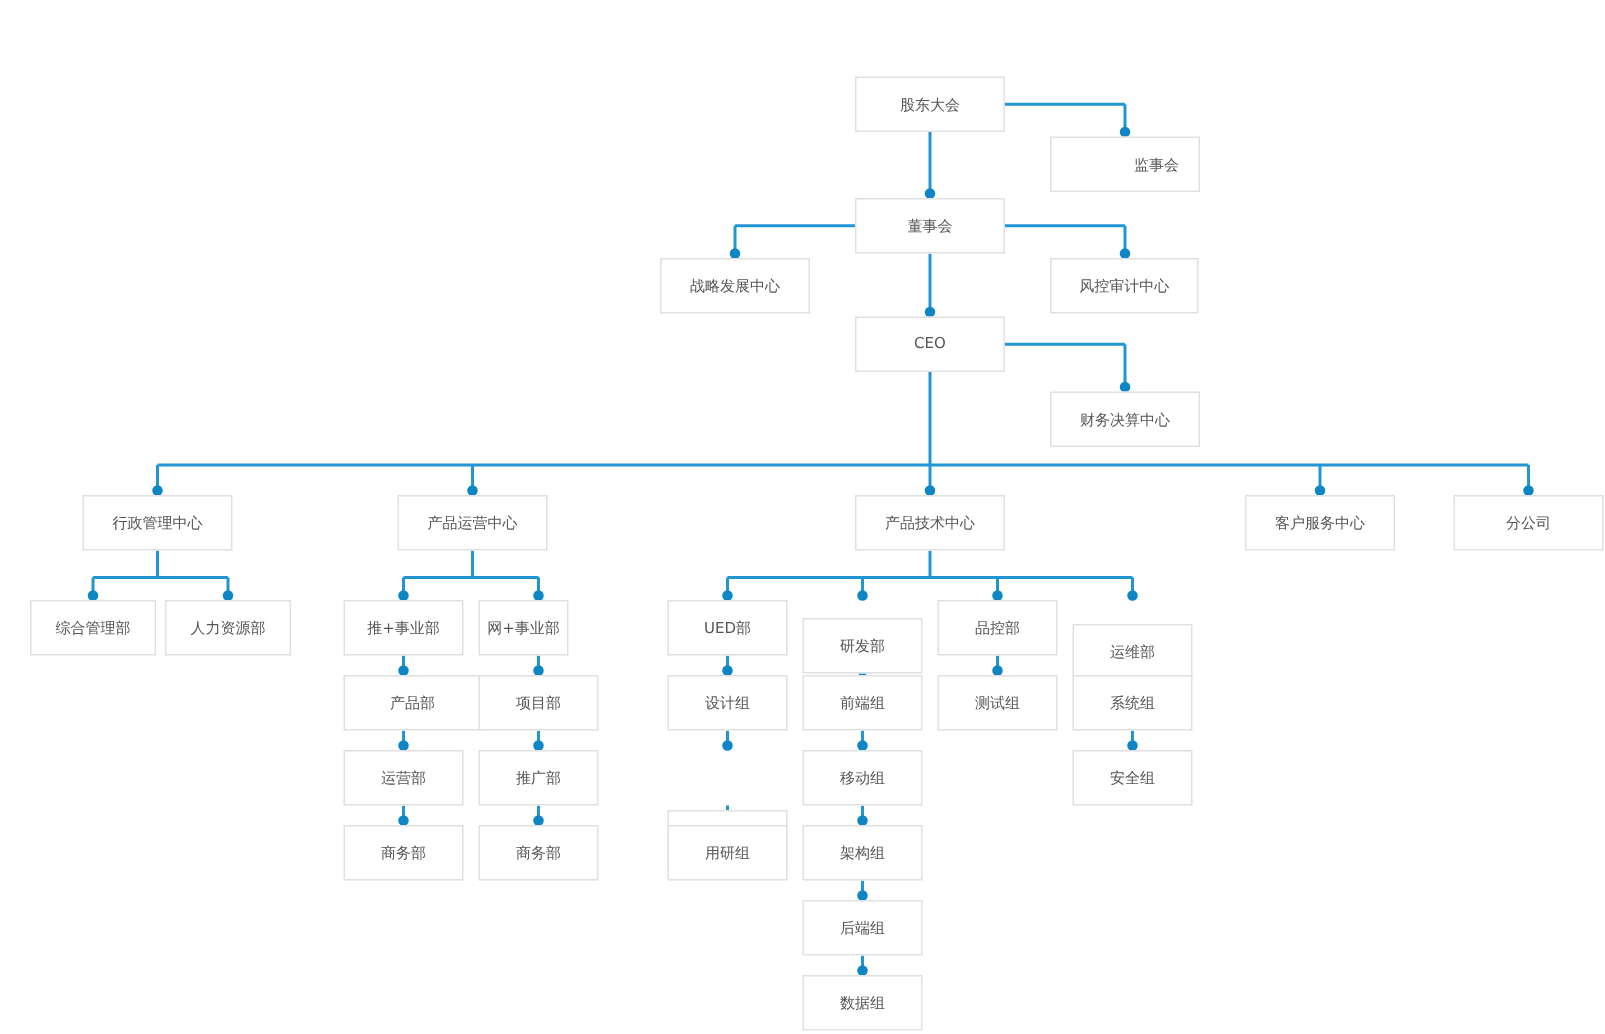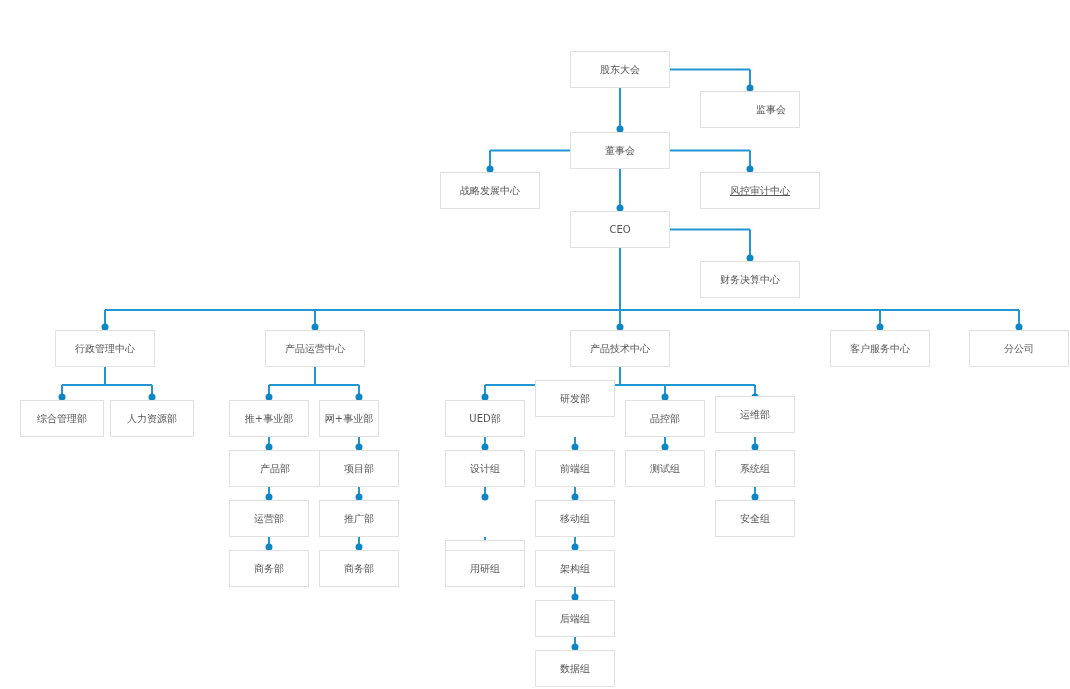--- a/index.html
+++ b/index.html
@@ -111,42 +111,42 @@
       <line x1="755" y1="437" x2="755" y2="450" stroke="#2196D3" stroke-width="2"></line>
       <circle cx="755" cy="447" r="3.5" fill="#0E86C6"></circle>
       <line x1="755" y1="487" x2="755" y2="500" stroke="#2196D3" stroke-width="2"></line>
       <circle cx="755" cy="497" r="3.5" fill="#0E86C6"></circle>
     </svg>
   <div id="nodes-layer">
       <div class="org-node" style="left: 570px; top: 51px; width: 100px; height: 37px;">股东大会</div>
       <div class="org-node" style="left: 700px; top: 91px; width: 100px; height: 37px; padding-left: 42px;">监事会</div>
       <div class="org-node" style="left: 570px; top: 132px; width: 100px; height: 37px;">董事会</div>
       <div class="org-node" style="left: 440px; top: 172px; width: 100px; height: 37px;">战略发展中心</div>
-      <div class="org-node" style="left: 700px; top: 172px; width: 120px; height: 37px; text-decoration: underline;">风控审计中心</div>
+      <div class="org-node" style="left: 700px; top: 172px; width: 99px; height: 37px;">风控审计中心</div>
       <div class="org-node" style="left: 570px; top: 211px; width: 100px; height: 37px;">CEO</div>
       <div class="org-node" style="left: 700px; top: 261px; width: 100px; height: 37px;">财务决算中心</div>
       <div class="org-node" style="left: 55px; top: 330px; width: 100px; height: 37px;">行政管理中心</div>
       <div class="org-node" style="left: 265px; top: 330px; width: 100px; height: 37px;">产品运营中心</div>
       <div class="org-node" style="left: 570px; top: 330px; width: 100px; height: 37px;">产品技术中心</div>
       <div class="org-node" style="left: 830px; top: 330px; width: 100px; height: 37px;">客户服务中心</div>
       <div class="org-node" style="left: 969px; top: 330px; width: 100px; height: 37px;">分公司</div>
       <div class="org-node" style="left: 20px; top: 400px; width: 84px; height: 37px;">综合管理部</div>
       <div class="org-node" style="left: 110px; top: 400px; width: 84px; height: 37px;">人力资源部</div>
       <div class="org-node" style="left: 229px; top: 400px; width: 80px; height: 37px;">推+事业部</div>
       <div class="org-node" style="left: 319px; top: 400px; width: 60px; height: 37px;">网+事业部</div>
       <div class="org-node" style="left: 229px; top: 450px; width: 92px; height: 37px;">产品部</div>
       <div class="org-node" style="left: 319px; top: 450px; width: 80px; height: 37px;">项目部</div>
       <div class="org-node" style="left: 229px; top: 500px; width: 80px; height: 37px;">运营部</div>
       <div class="org-node" style="left: 319px; top: 500px; width: 80px; height: 37px;">推广部</div>
       <div class="org-node" style="left: 229px; top: 550px; width: 80px; height: 37px;">商务部</div>
       <div class="org-node" style="left: 319px; top: 550px; width: 80px; height: 37px;">商务部</div>
       <div class="org-node" style="left: 445px; top: 400px; width: 80px; height: 37px;">UED部</div>
-      <div class="org-node" style="left: 535px; top: 380px; width: 80px; height: 37px; text-align: center;">研发部</div>
+      <div class="org-node" style="left: 535px; top: 412px; width: 80px; height: 37px; text-align: center;">研发部</div>
       <div class="org-node" style="left: 625px; top: 400px; width: 80px; height: 37px;">品控部</div>
-      <div class="org-node" style="left: 715px; top: 396px; width: 80px; height: 37px;">运维部</div>
+      <div class="org-node" style="left: 715px; top: 416px; width: 80px; height: 37px;">运维部</div>
       <div class="org-node" style="left: 445px; top: 450px; width: 80px; height: 37px;">设计组</div>
       <div class="org-node" style="left: 535px; top: 450px; width: 80px; height: 37px;">前端组</div>
       <div class="org-node" style="left: 625px; top: 450px; width: 80px; height: 37px;">测试组</div>
       <div class="org-node" style="left: 715px; top: 450px; width: 80px; height: 37px;">系统组</div>
       <div class="org-node" style="left: 445px; top: 500px; width: 80px; height: 37px; margin-top: 40px;">交互组</div>
       <div class="org-node" style="left: 535px; top: 500px; width: 80px; height: 37px; text-align: center;">移动组</div>
       <div class="org-node" style="left: 715px; top: 500px; width: 80px; height: 37px;">安全组</div>
       <div class="org-node" style="left: 445px; top: 550px; width: 80px; height: 37px;">用研组</div>
       <div class="org-node" style="left: 535px; top: 550px; width: 80px; height: 37px;">架构组</div>
       <div class="org-node" style="left: 535px; top: 600px; width: 80px; height: 37px;">后端组</div>

